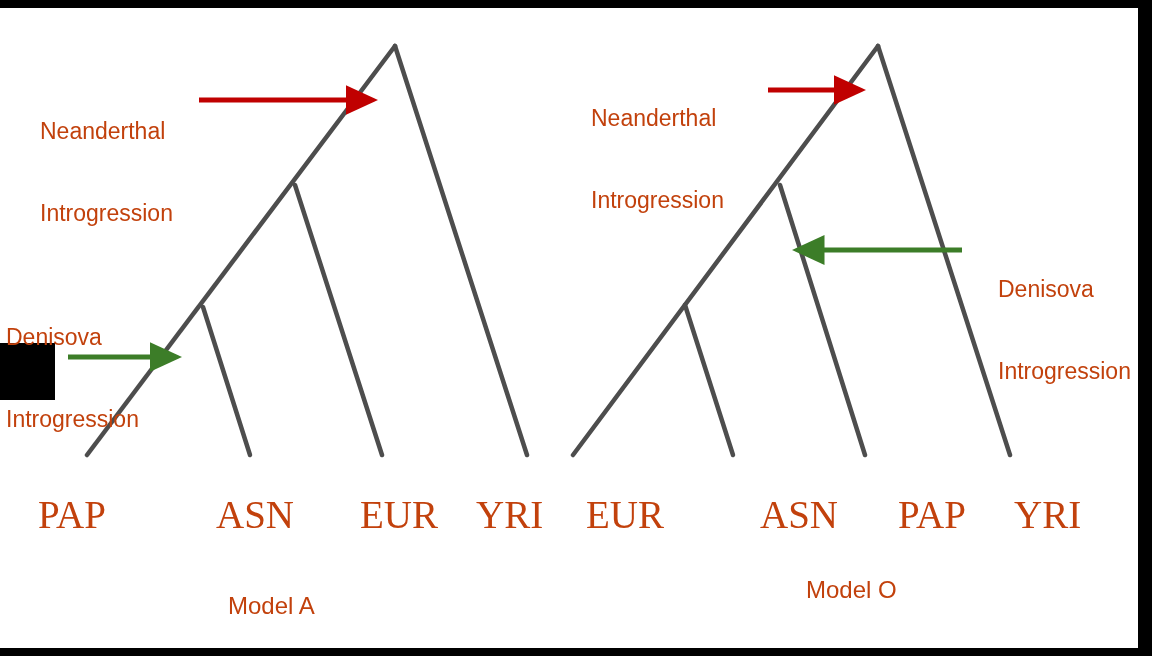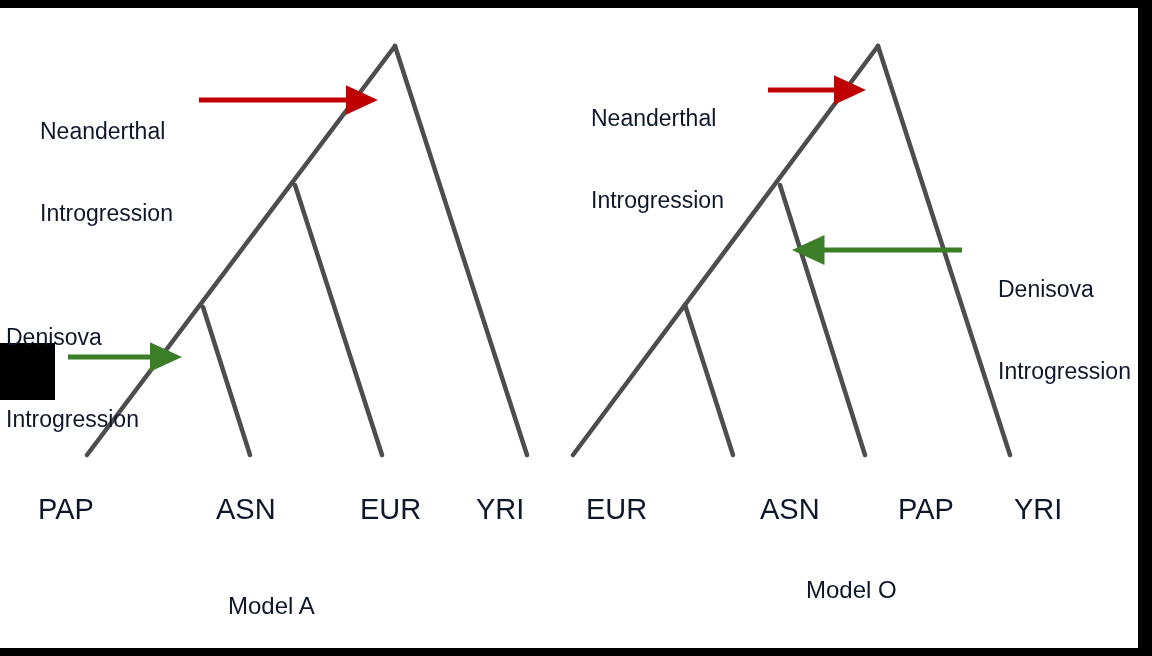--- a/index.html
+++ b/index.html
@@ -29,29 +29,30 @@
   .canvas-svg {
     position: absolute;
     left: 0;
     top: 0;
     width: 1152px;
     height: 656px;
   }
 
   .txt {
     position: absolute;
-    color: #0f172a;
+    color: #c2410c;
     white-space: pre;
     line-height: 1.18;
   }
   .anno {
     font-size: 23px;
   }
   .tip-label {
-    font-size: 29px;
+    font-size: 39px;
+    font-family: Liberation Serif, serif;
   }
   .model-label {
     font-size: 24px;
   }
 </style>
 </head>
 <body>
 
 <div id="page">
 

